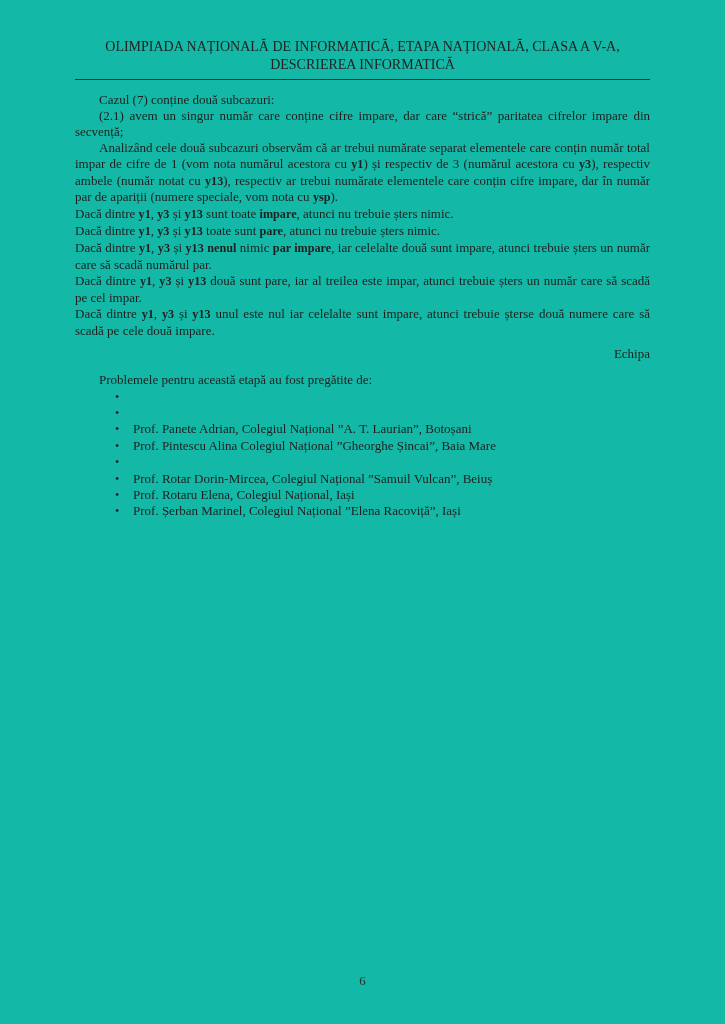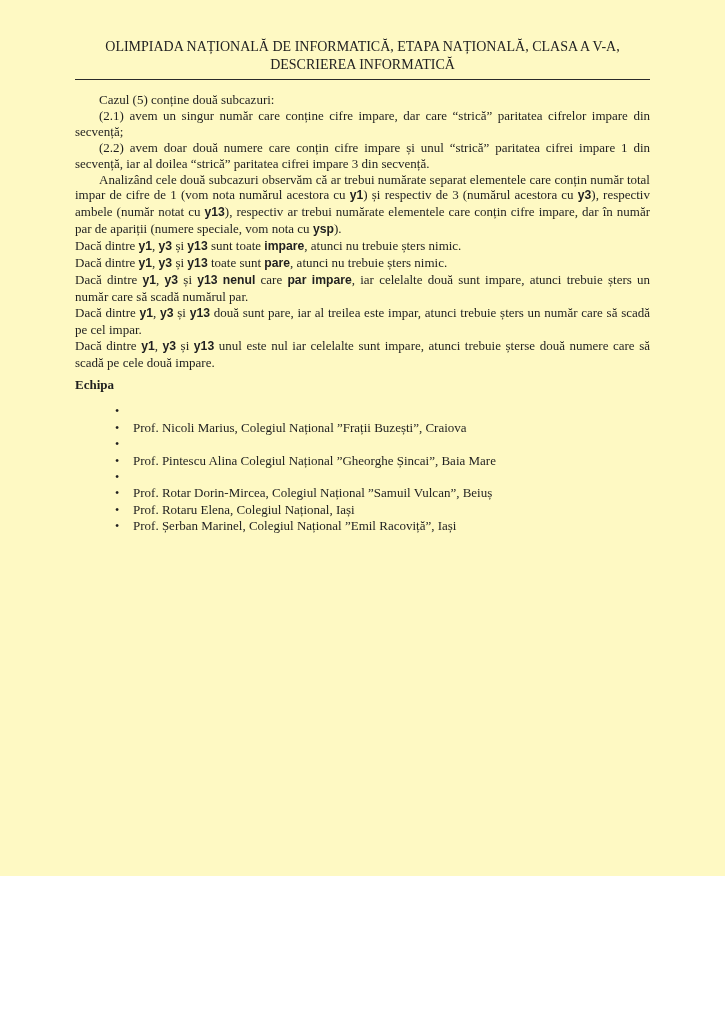--- a/index.html
+++ b/index.html
@@ -1,20 +1,20 @@
 <!DOCTYPE html>
 <html><head>
 <meta charset="utf-8">
 <style>
   html, body { margin: 0; padding: 0; background: #ffffff; }
   .page {
     position: relative;
     width: 725px;
-    height: 876px;
-    background: #fef9c3;
+    height: 1024px;
+    background: #14b8a6;
     color: #1f1f1f;
     font-family: "Liberation Serif", "DejaVu Serif", serif;
     overflow: hidden;
   }
   .content {
     position: absolute;
     left: 75px;
     top: 38px;
     width: 575px;
   }
@@ -36,30 +36,30 @@
   }
   .bodytext {
     margin-top: 12px;
     font-size: 13px;
     line-height: 15.9px;
     text-align: justify;
   }
   .bodytext p { margin: 0; }
   p.indent { text-indent: 24px; }
   .tok {
-    font-family: Liberation Sans, sans-serif;
+    font-family: Liberation Serif, serif;
     font-weight: 700;
     font-size: 12.2px;
   }
   .section-heading {
     margin: 7px 0 10px 0;
-    text-align: left;
+    text-align: right;
     font-size: 13px;
     line-height: 16px;
-    font-weight: bold;
+    font-weight: normal;
   }
   .team-intro {
     margin: 0;
     font-size: 13px;
     line-height: 16px;
     text-indent: 24px;
   }
   ul.team-list {
     list-style: none;
     margin: 1px 0 0 0;
@@ -94,62 +94,62 @@
 <div class="page">
   <div class="content">
 
     <div class="title-block">
       <div class="title-line">OLIMPIADA NAȚIONALĂ DE INFORMATICĂ, ETAPA NAȚIONALĂ, CLASA A V-A,</div>
       <div class="title-line">DESCRIEREA INFORMATICĂ</div>
     </div>
     <hr class="title-rule">
 
     <div class="bodytext">
-      <p class="indent"><span>Cazul (5) conține două subcazuri:</span></p>
+      <p class="indent"><span>Cazul (7) conține două subcazuri:</span></p>
       <p class="indent"><span>(2.1) avem un singur număr care conține cifre impare, dar care “strică” paritatea cifrelor impare din secvență;</span></p>
-      <p class="indent"><span>(2.2) avem doar două numere care conțin cifre impare și unul “strică” paritatea cifrei impare 1 din secvență, iar al doilea “strică” paritatea cifrei impare 3 din secvență.</span></p>
       <p class="indent"><span>Analizând cele două subcazuri observăm că ar trebui numărate separat elementele care conțin număr total impar de cifre de 1 (vom nota numărul acestora cu </span><span class="tok">y1</span><span>) și respectiv de 3 (numărul acestora cu </span><span class="tok">y3</span><span>), respectiv ambele (număr notat cu </span><span class="tok">y13</span><span>), respectiv ar trebui numărate elementele care conțin cifre impare, dar în număr par de apariții (numere speciale, vom nota cu </span><span class="tok">ysp</span><span>).</span></p>
       <p><span>Dacă dintre </span><span class="tok">y1</span><span>, </span><span class="tok">y3</span><span> și </span><span class="tok">y13</span><span> sunt toate </span><span class="tok">impare</span><span>, atunci nu trebuie șters nimic.</span></p>
       <p><span>Dacă dintre </span><span class="tok">y1</span><span>, </span><span class="tok">y3</span><span> și </span><span class="tok">y13</span><span> toate sunt </span><span class="tok">pare</span><span>, atunci nu trebuie șters nimic.</span></p>
-      <p><span>Dacă dintre </span><span class="tok">y1</span><span>, </span><span class="tok">y3</span><span> și </span><span class="tok">y13</span><span> </span><span class="tok">nenul</span><span> care </span><span class="tok">par impare</span><span>, iar celelalte două sunt impare, atunci trebuie șters un număr care să scadă numărul par.</span></p>
+      <p><span>Dacă dintre </span><span class="tok">y1</span><span>, </span><span class="tok">y3</span><span> și </span><span class="tok">y13</span><span> </span><span class="tok">nenul</span><span> nimic </span><span class="tok">par impare</span><span>, iar celelalte două sunt impare, atunci trebuie șters un număr care să scadă numărul par.</span></p>
       <p><span>Dacă dintre </span><span class="tok">y1</span><span>, </span><span class="tok">y3</span><span> și </span><span class="tok">y13</span><span> două sunt pare, iar al treilea este impar, atunci trebuie șters un număr care să scadă pe cel impar.</span></p>
       <p><span>Dacă dintre </span><span class="tok">y1</span><span>, </span><span class="tok">y3</span><span> și </span><span class="tok">y13</span><span> unul este nul iar celelalte sunt impare, atunci trebuie șterse două numere care să scadă pe cele două impare.</span></p>
     </div>
 
     <h2 class="section-heading">Echipa</h2>
 
+    <p class="team-intro">Problemele pentru această etapă au fost pregătite de:</p>
 
     <ul class="team-list">
       <li>
         <span class="bullet">•</span>
       </li>
       <li>
         <span class="bullet">•</span>
-        <span>Prof. Nicoli Marius, Colegiul Național ”Frații Buzești”, Craiova</span>
       </li>
       <li>
         <span class="bullet">•</span>
+        <span>Prof. Panete Adrian, Colegiul Național ”A. T. Laurian”, Botoșani</span>
       </li>
       <li>
         <span class="bullet">•</span>
         <span>Prof. Pintescu Alina Colegiul Național ”Gheorghe Șincai”, Baia Mare</span>
       </li>
       <li>
         <span class="bullet">•</span>
       </li>
       <li>
         <span class="bullet">•</span>
         <span>Prof. Rotar Dorin-Mircea, Colegiul Național ”Samuil Vulcan”, Beiuș</span>
       </li>
       <li>
         <span class="bullet">•</span>
         <span>Prof. Rotaru Elena, Colegiul Național, Iași</span>
       </li>
       <li>
         <span class="bullet">•</span>
-        <span>Prof. Șerban Marinel, Colegiul Național ”Emil Racoviță”, Iași</span>
+        <span>Prof. Șerban Marinel, Colegiul Național ”Elena Racoviță”, Iași</span>
       </li>
     </ul>
 
   </div>
 
   <div class="page-number">6</div>
 </div>
 
 </body></html>

